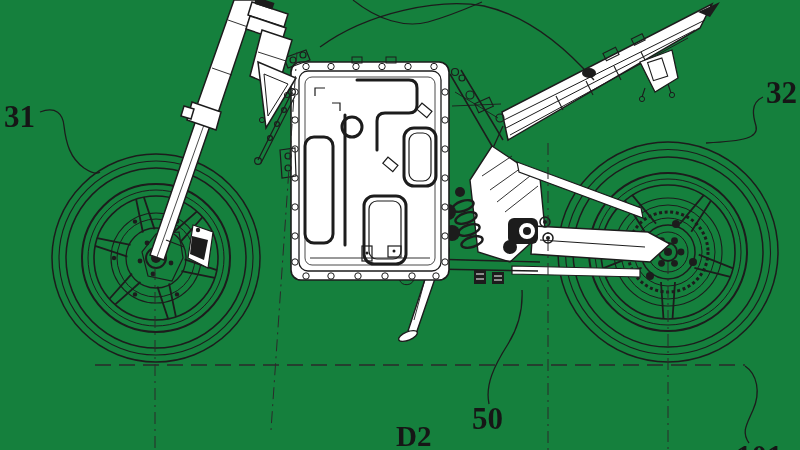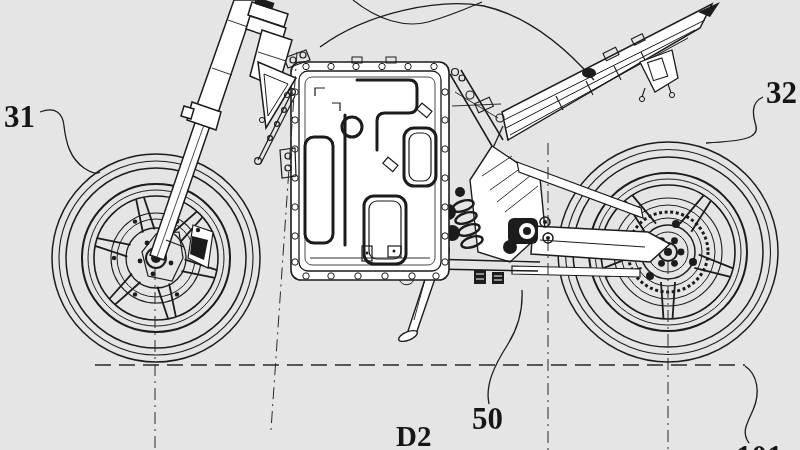--- a/index.html
+++ b/index.html
@@ -1,16 +1,16 @@
 <!DOCTYPE html>
 <html><head>
 <meta charset="utf-8">
 <style>
   html,body{margin:0;padding:0;background:#ffffff;}
-  .canvas{position:relative;width:800px;height:450px;background:#e5e5e5;overflow:hidden;
+  .canvas{position:relative;width:800px;height:450px;background:#15803d;overflow:hidden;
           font-family:"Liberation Serif",serif;}
   svg{position:absolute;inset:0;display:block;}
   .ref-label{font-family:"Liberation Serif",serif;font-weight:700;fill:#161616;}
   .sz31{font-size:31px;}
   .sz29{font-size:29px;}
 </style>
 </head>
 <body>
 
 <div class="canvas">

